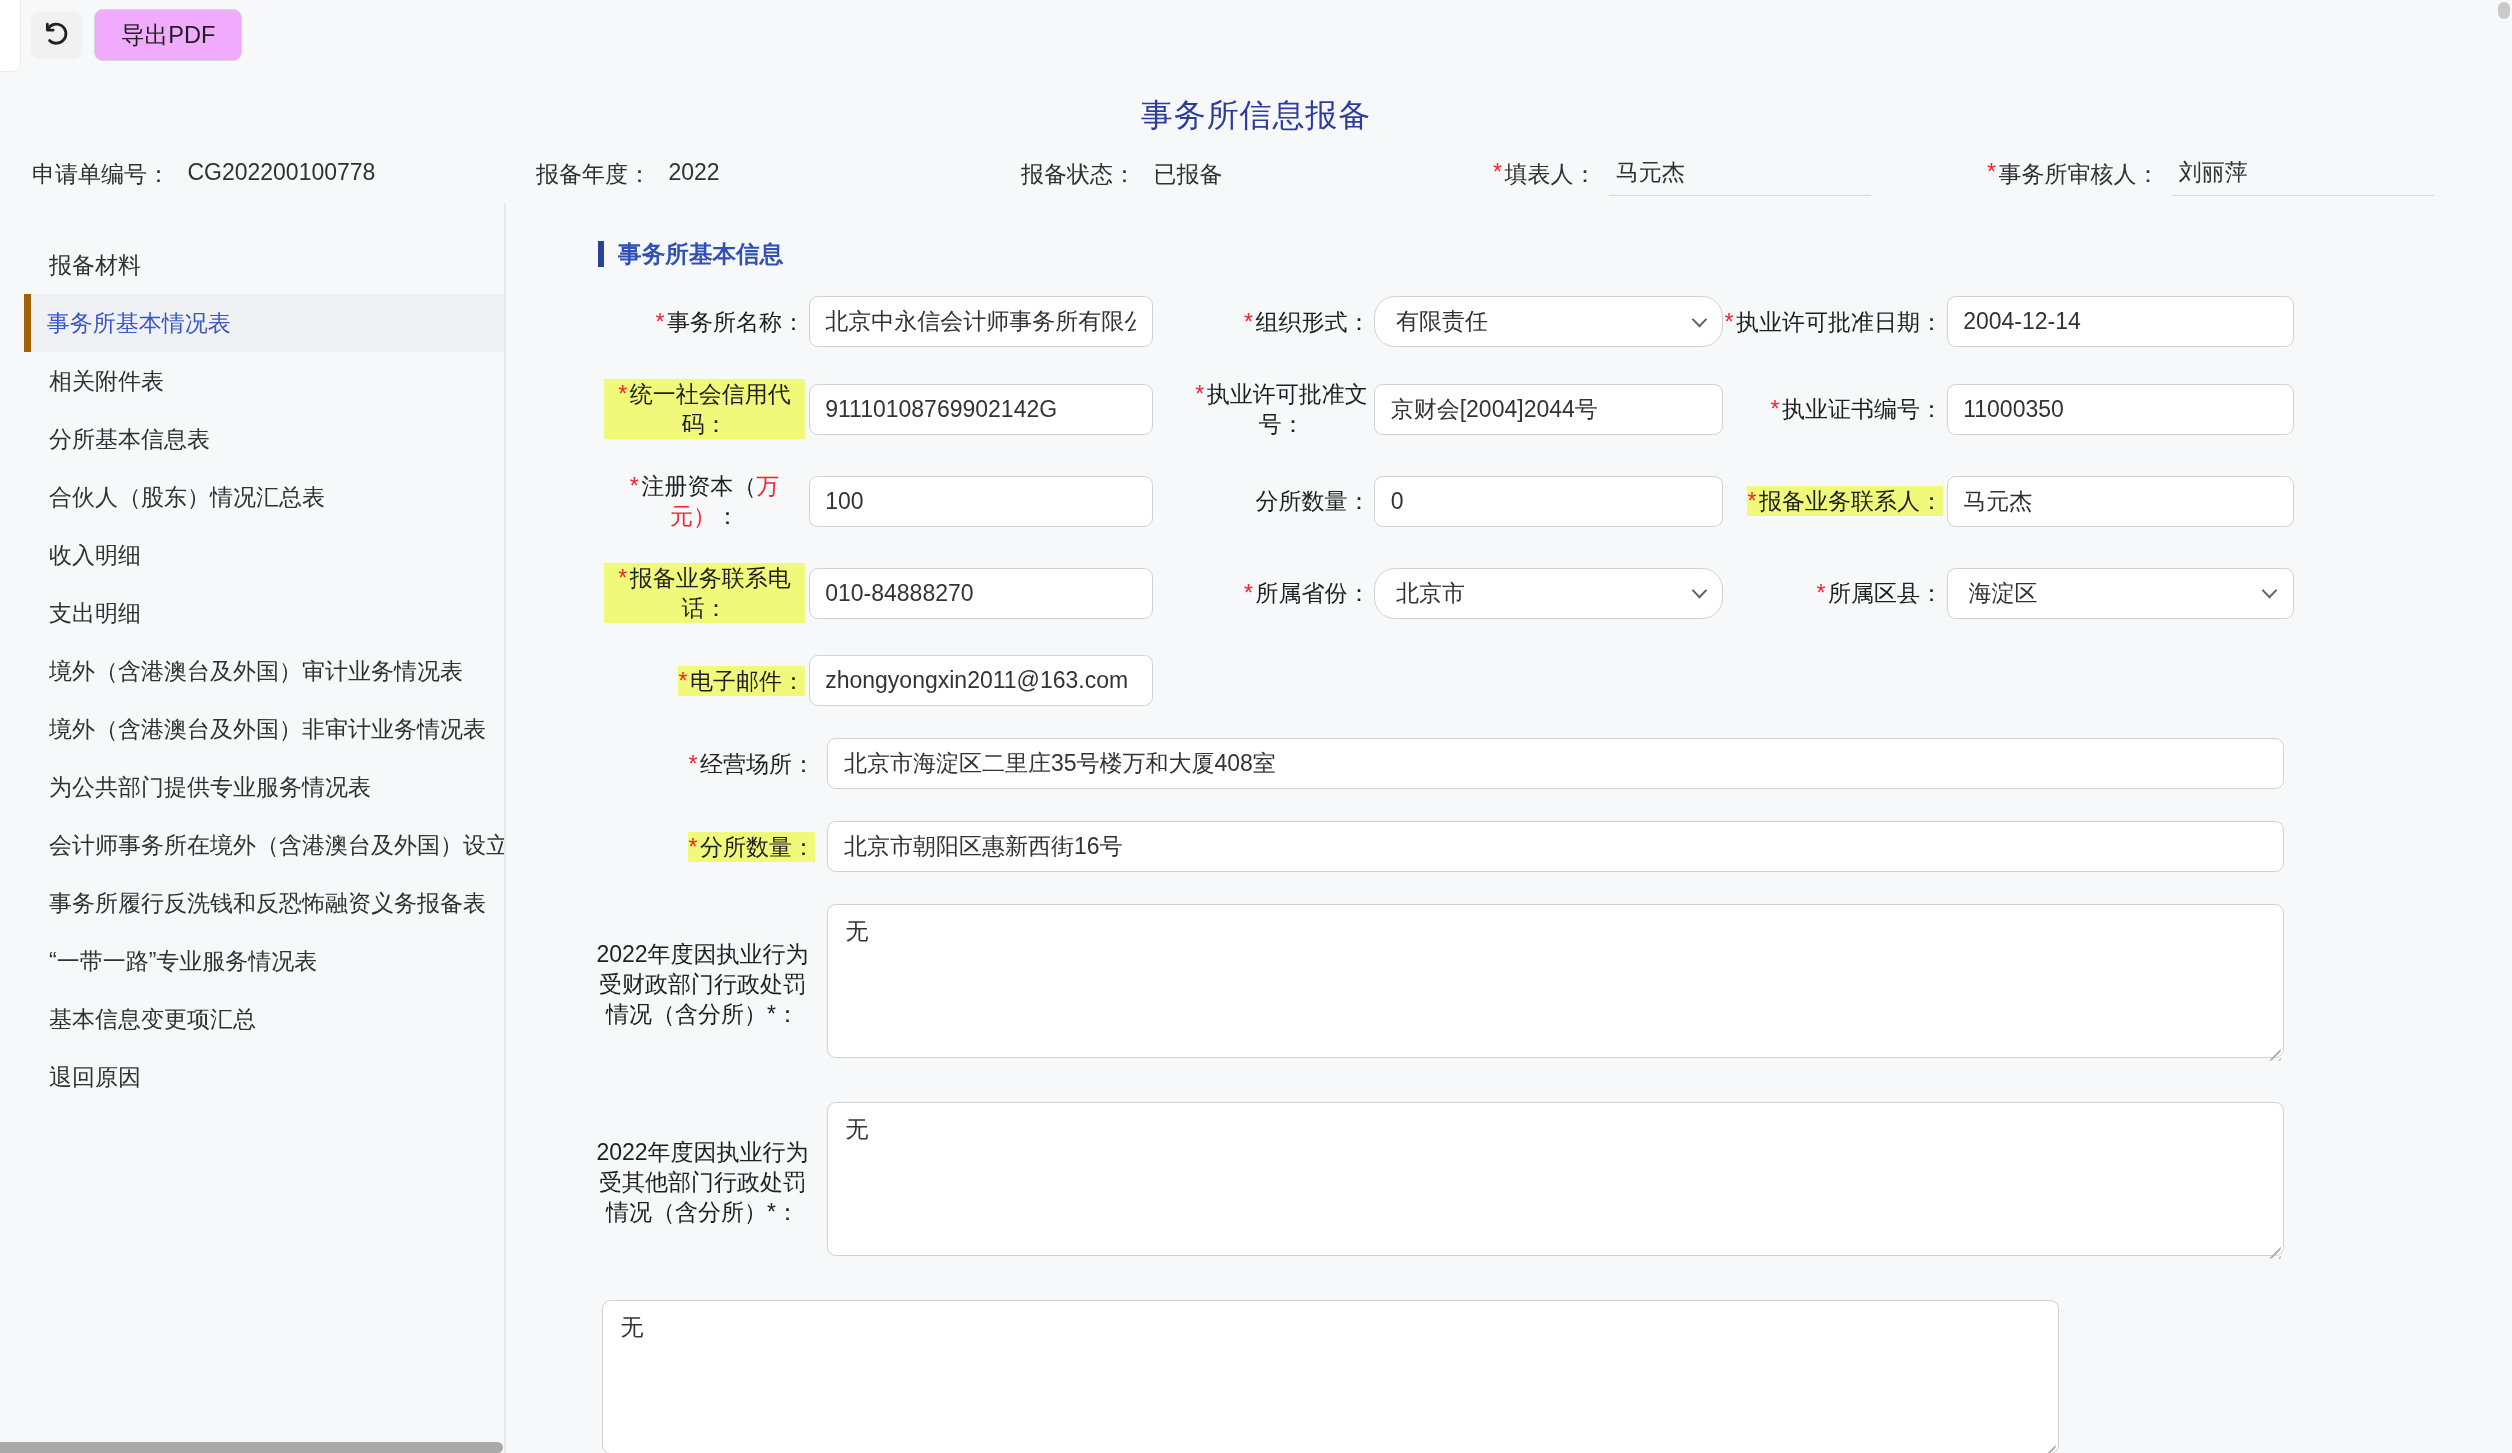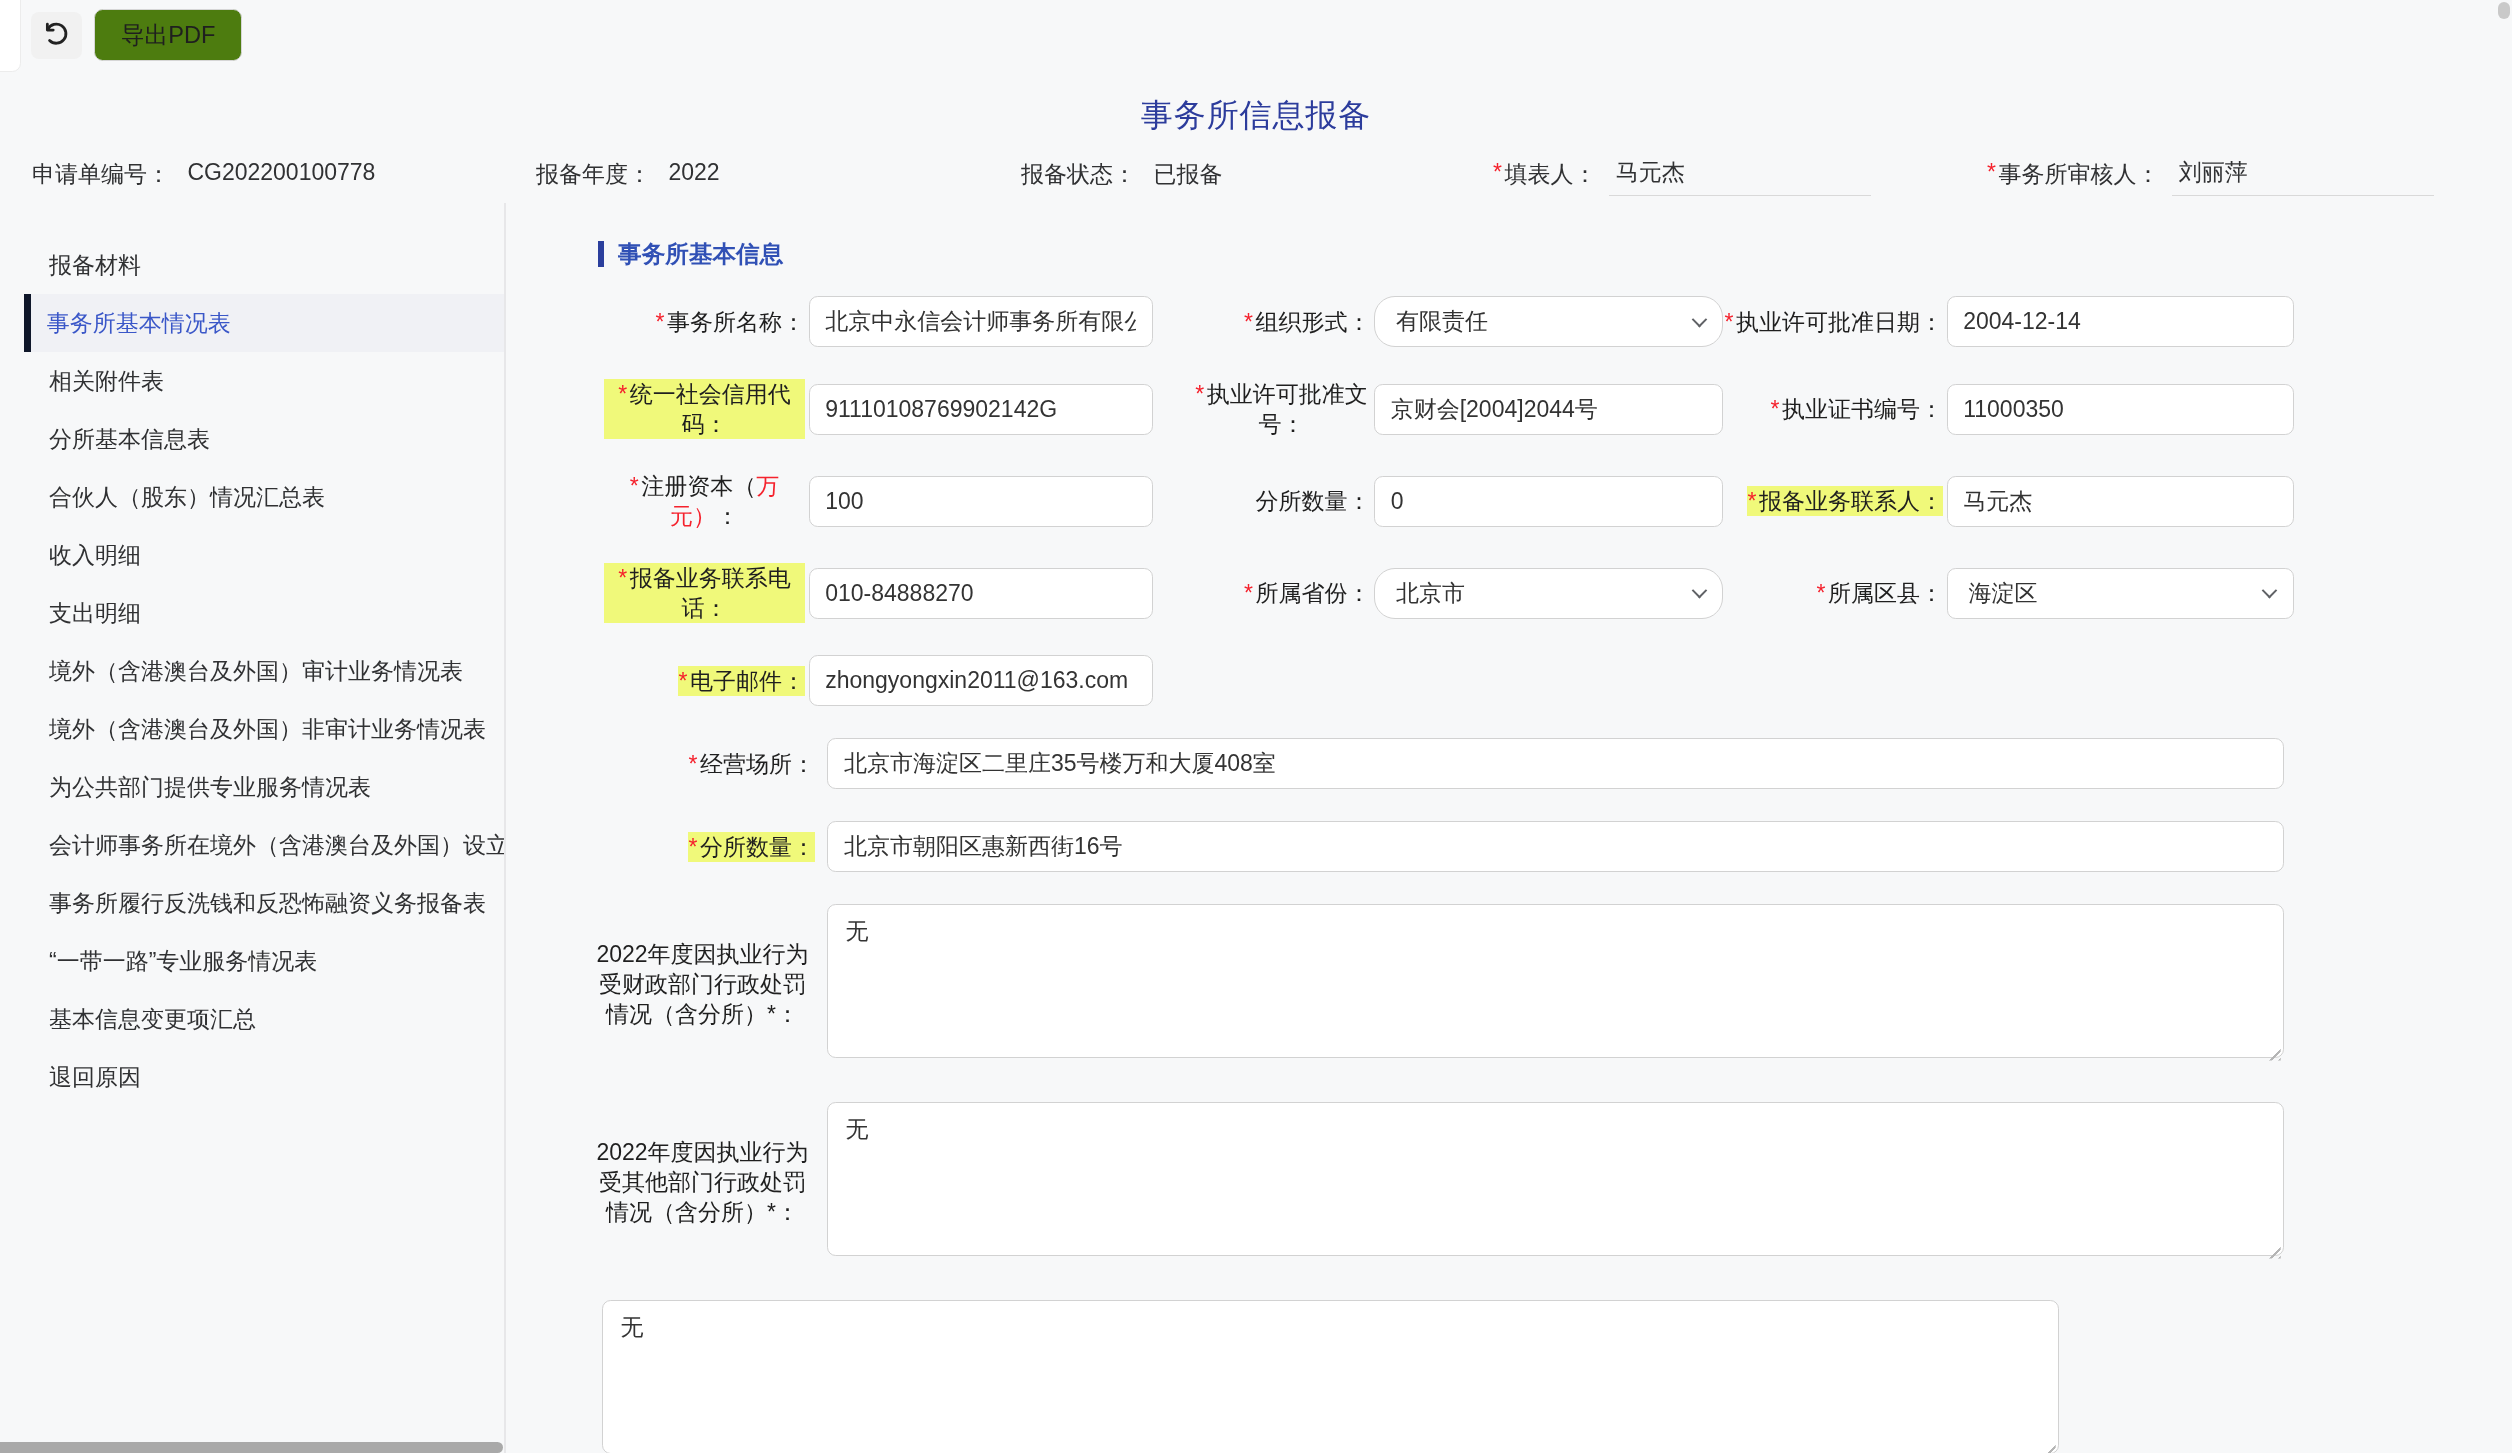--- a/index.html
+++ b/index.html
@@ -3,36 +3,36 @@
 <meta charset="utf-8">
 <style>
   * { margin:0; padding:0; box-sizing:border-box; }
   html,body { width:2512px; height:1453px; overflow:hidden; }
   body { font-family:"Liberation Sans","DejaVu Sans",sans-serif; background:#f7f8f9; color:#303133; font-size:23px; }
   .root { position:relative; width:2512px; height:1453px; overflow:hidden; }
 
   
   .corner-el { position:absolute; left:-8.7px; top:-12.2px; width:30px; height:84px; background:#fff; border:1.7px solid #ececec; border-radius:8.7px; }
   .back-btn { position:absolute; left:30.5px; top:12.2px; width:51px; height:47px; background:#f1f1f1; border:none; border-radius:7.9px; display:flex; align-items:center; justify-content:center; cursor:pointer; }
-  .export-btn { position:absolute; left:94px; top:8.7px; height:52px; padding:0 26px; background:#4d7c0f; border:1.7px solid #d6d6d6; border-radius:8.7px; font-size:23.6px; color:#1f1f1f; display:flex; align-items:center; cursor:pointer; font-family:inherit; }
+  .export-btn { position:absolute; left:94px; top:8.7px; height:52px; padding:0 26px; background:#f0abfc; border:1.7px solid #d6d6d6; border-radius:8.7px; font-size:23.6px; color:#1f1f1f; display:flex; align-items:center; cursor:pointer; font-family:inherit; }
 
   
   .page-title { position:absolute; left:0; right:0; top:94px; text-align:center; font-size:32px; font-weight:500; color:#2c3c9c; letter-spacing:0.9px; }
   .meta-row { position:absolute; left:0; top:159px; width:100%; height:40px; }
   .meta-group { position:absolute; display:flex; align-items:flex-start; white-space:nowrap; font-size:23px; }
   .meta-label { color:#303133; }
   .meta-value { color:#303133; margin-left:17.4px; }
   .req { color:#f5222d; margin-right:2.6px; }
   .underline-input { border:none; border-bottom:1.7px solid #d9d9d9; background:transparent; outline:none; font-size:23px; color:#303133; font-family:inherit; width:262px; padding:0 7px 8.7px 7px; margin-left:12.2px; }
 
   
   .v-divider { position:absolute; left:504px; top:203px; width:1.7px; bottom:0; background:#e7e7e9; }
   .sidebar { position:absolute; left:0; top:203px; width:504px; bottom:0; padding-top:33px; overflow:hidden; }
   .side-item { height:58px; margin-left:26px; padding-left:23px; display:flex; align-items:center; font-size:23px; color:#303133; cursor:pointer; white-space:nowrap; overflow:hidden; }
-  .side-item.active { background:#f0f1f5; border-left:7px solid #0f172a; padding-left:15.7px; color:#3a57c8;margin-left:24px; }
+  .side-item.active { background:#f0f1f5; border-left:7px solid #a16207; padding-left:15.7px; color:#3a57c8;margin-left:24px; }
 
   
   .sb-v { position:absolute; right:1.7px; top:1.7px; width:12.2px; height:17.4px; background:#c9c9c9; border-radius:6.1px; }
   .sb-h { position:absolute; left:0; bottom:0; width:503px; height:11.3px; background:#a9a9a9; border-radius:0 6.1px 6.1px 0; }
 
   
   .main { position:absolute; left:506px; top:203px; right:0; bottom:0; overflow:hidden; }
   .section-header { display:flex; align-items:center; margin:35px 0 0 92px; }
   .section-bar { width:6.1px; height:26px; background:#2b3f9d; margin-right:14px; }
   .section-title { font-size:23.6px; font-weight:700; color:#3050b5; }

